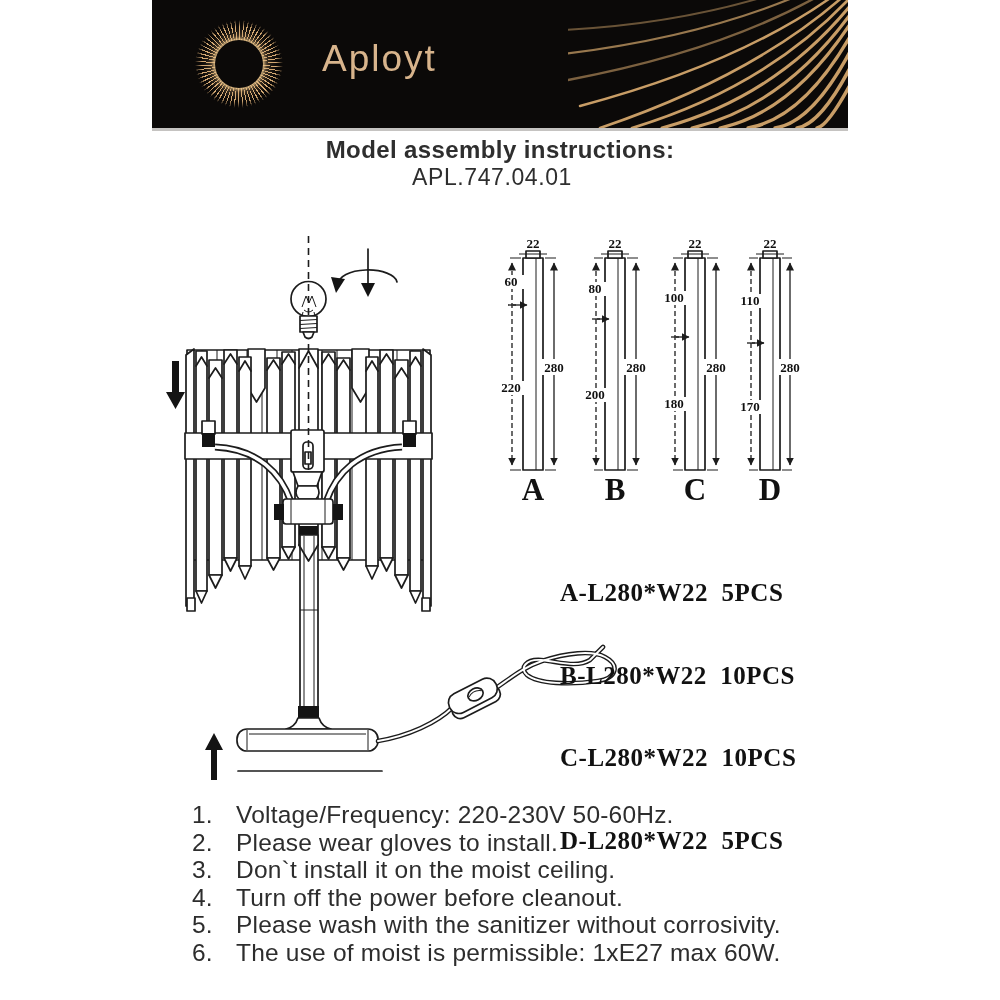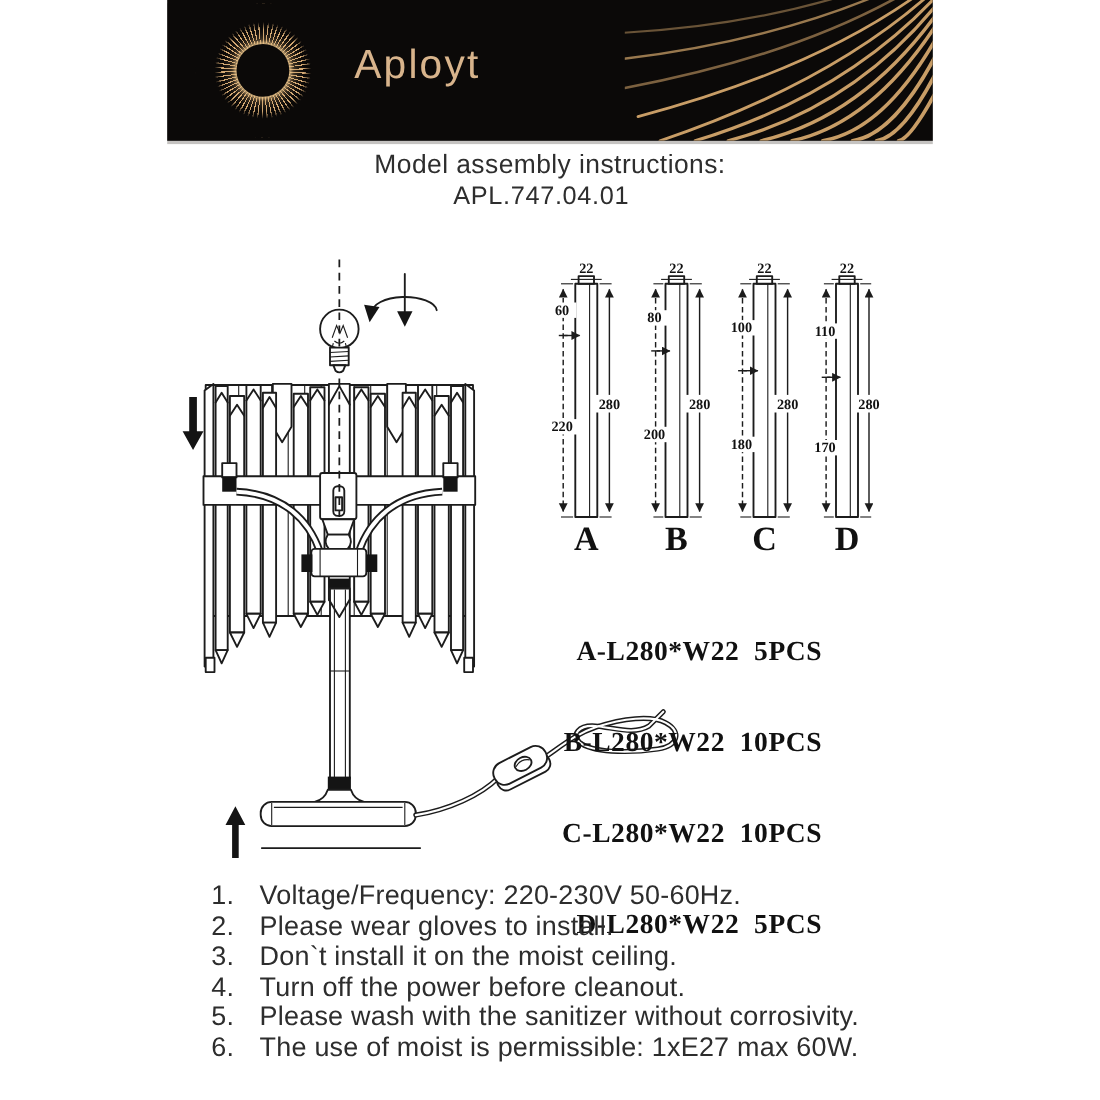--- a/index.html
+++ b/index.html
@@ -13,21 +13,21 @@
       radial-gradient(circle, rgba(11,9,8,0) 0 43%, #0b0908 51%),
       repeating-conic-gradient(#d3a873 0deg 1.7deg, rgba(11,9,8,0) 1.7deg 5.8deg);}
   .sunburst::after{content:"";position:absolute;inset:37px;background:#0b0908;border-radius:50%;
     box-shadow:0 0 3px 2px rgba(235,197,140,.85), 0 0 10px 6px rgba(222,180,120,.38);}
   .brand{position:absolute;left:170px;top:36px;font-size:37px;line-height:45px;color:#d8b48c;
     letter-spacing:2px;font-family:"Liberation Sans",sans-serif;}
   .rays{position:absolute;right:0;top:0;}
 
   
   .title1{position:absolute;left:0;right:0;top:136px;text-align:center;font-size:24px;
-    letter-spacing:.4px;color:#2e2e2e;}
+    letter-spacing:.4px;color:#2e2e2e;font-weight:bold;}
   .title2{position:absolute;left:0;right:16px;top:164px;text-align:center;font-size:23px;
     letter-spacing:.6px;color:#2e2e2e;}
 
   
   svg.diagram{position:absolute;left:0;top:230px;}
   svg.diagram *{vector-effect:none;}
   .ln{stroke:#1c1c1c;fill:none;stroke-width:1.7;stroke-linejoin:round;stroke-linecap:round;}
   .thin{stroke:#1c1c1c;fill:none;stroke-width:1;}
   .part{stroke:#1c1c1c;fill:#ffffff;stroke-width:1.7;stroke-linejoin:round;}
   .blk{fill:#141414;stroke:none;}
@@ -36,22 +36,22 @@
   .cdash{stroke:#1c1c1c;fill:none;stroke-width:1.6;stroke-dasharray:7 5;}
   .wbg{fill:#ffffff;stroke:none;}
   .dim{font:bold 13px "Liberation Serif",serif;fill:#111;text-anchor:middle;}
   .cletter{font:bold 31px "Liberation Serif",serif;fill:#111;text-anchor:middle;}
   .cord{stroke:#1c1c1c;fill:none;stroke-width:4.6;stroke-linecap:round;}
   .cordw{stroke:#ffffff;fill:none;stroke-width:1.9;stroke-linecap:round;}
   .arm{stroke:#1c1c1c;fill:none;stroke-width:7;}
   .armw{stroke:#ffffff;fill:none;stroke-width:3.6;}
 
   
-  .parts{position:absolute;left:511px;top:524px;font-family:"Liberation Serif",serif;
-    font-weight:bold;font-size:25px;line-height:27.5px;color:#111;white-space:pre;letter-spacing:.5px;text-align:right;}
+  .parts{position:absolute;left:560px;top:524px;font-family:"Liberation Serif",serif;
+    font-weight:bold;font-size:25px;line-height:27.5px;color:#111;white-space:pre;letter-spacing:.5px;}
 
   
   .instr{position:absolute;left:192px;top:801px;width:700px;}
   .irow{display:grid;grid-template-columns:44px 1fr;height:27.6px;font-size:24.5px;
     line-height:27.6px;letter-spacing:.2px;color:#2d2d2d;}
 </style>
 </head>
 <body>
 
 <div class="banner">

